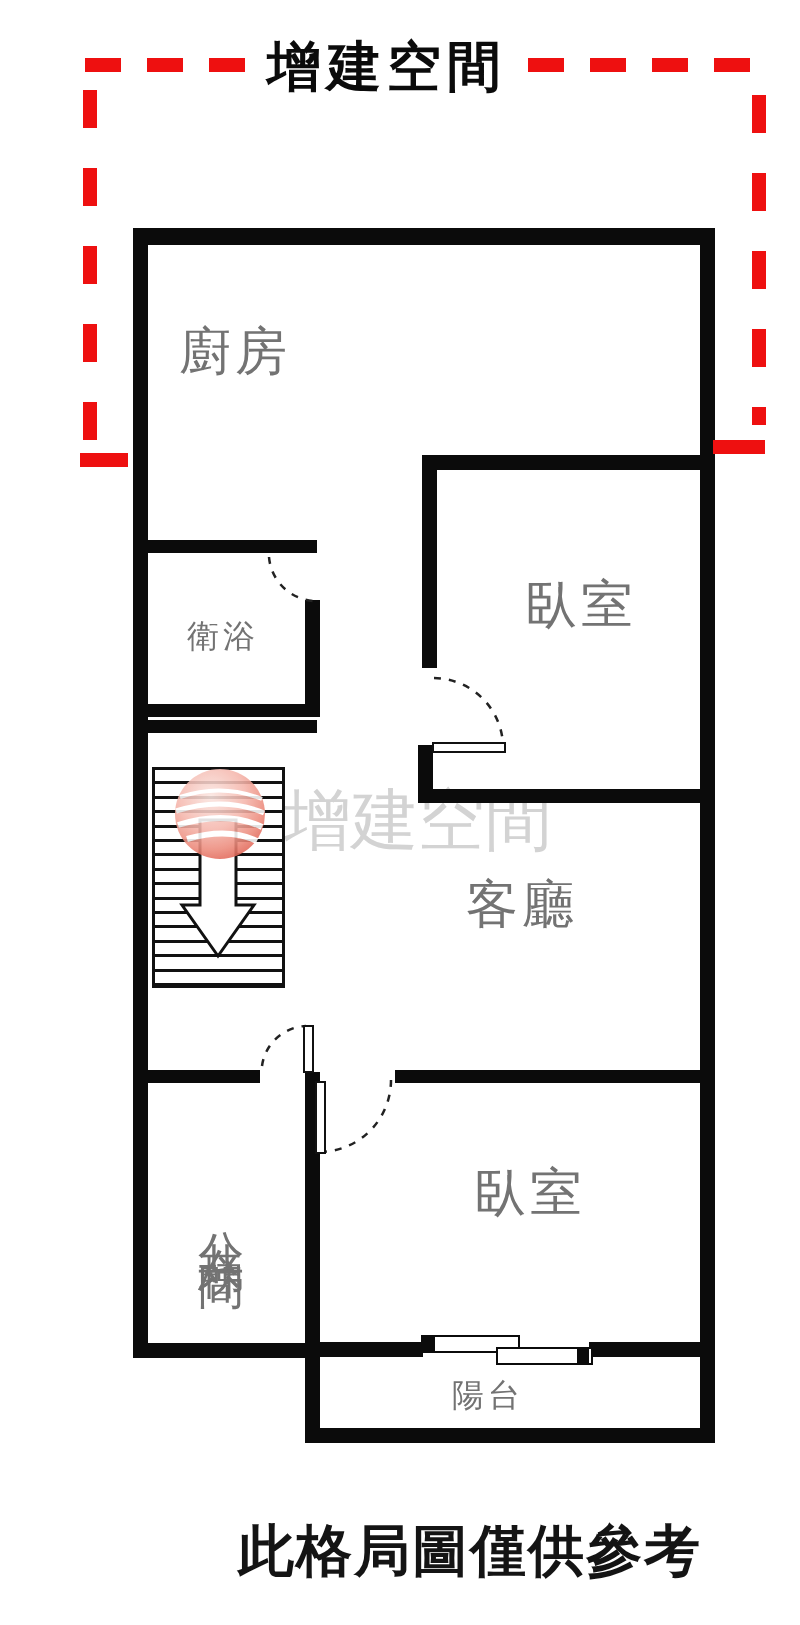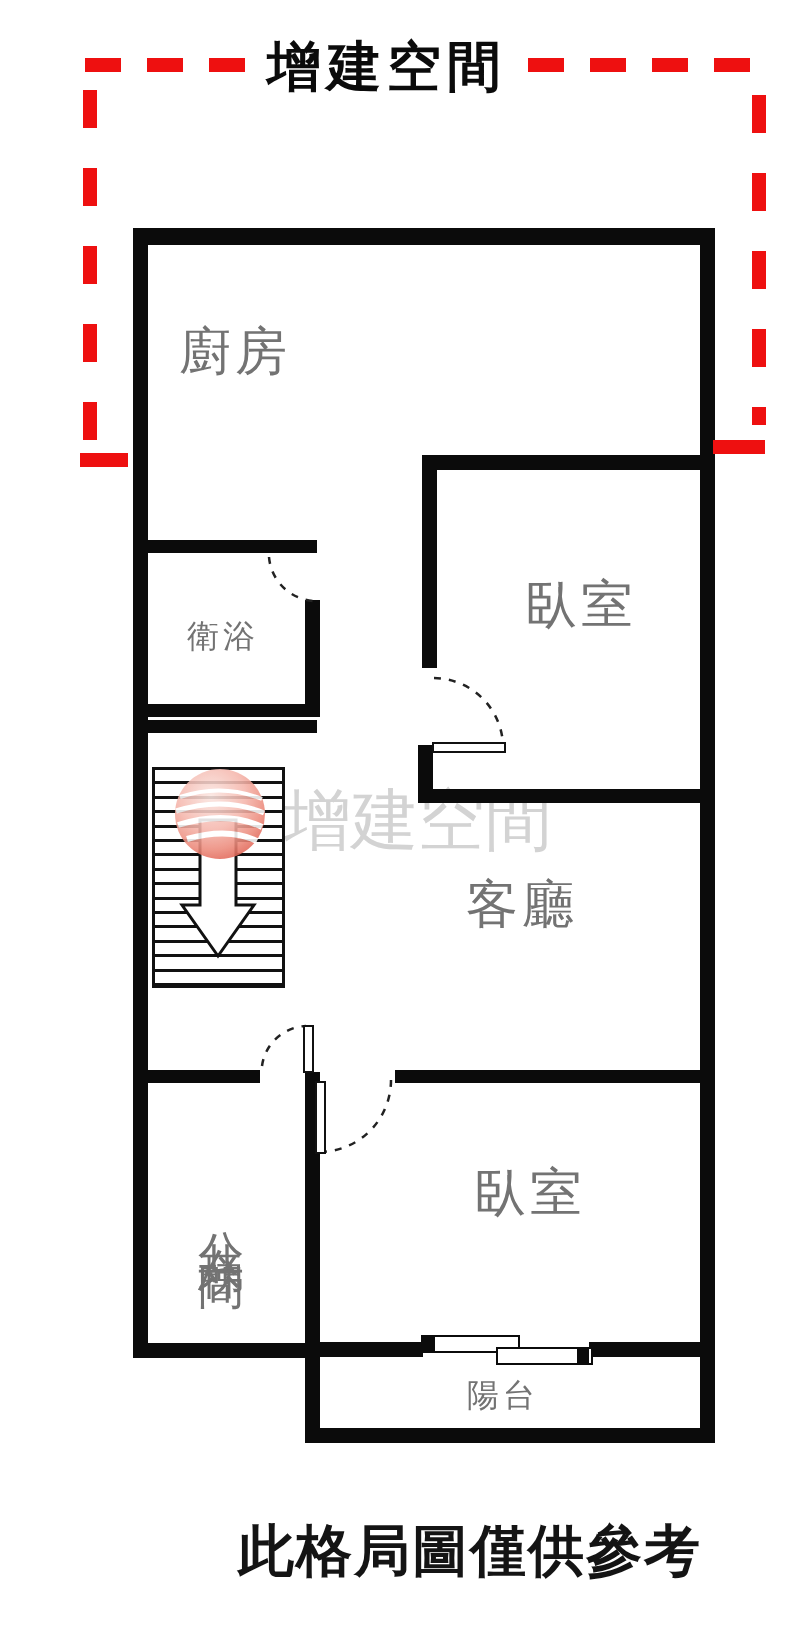--- a/index.html
+++ b/index.html
@@ -120,17 +120,17 @@
   <div class="red-dash solid" style="left:80px;top:453px;width:48px;height:14px;"></div>
   <div class="red-dash solid" style="left:713px;top:440px;width:52px;height:14px;"></div>
   <div id="annotation-title" style="left:387px;top:67px;">增建空間</div>
 
   <div class="label" style="left:235px;top:352px;">廚房</div>
   <div class="label small" style="left:223px;top:637px;">衛浴</div>
   <div class="label" style="left:581px;top:605px;">臥室</div>
   <div class="label" style="left:522px;top:905px;">客廳</div>
   <div class="label vertical" style="left:222px;top:1218px;">公共梯間</div>
   <div class="label" style="left:530px;top:1193px;">臥室</div>
-  <div class="label small" style="left:503px;top:1396px;">陽台</div>
+  <div class="label small" style="left:488px;top:1396px;">陽台</div>
 
   <div id="caption" style="left:470px;top:1552px;">此格局圖僅供參考</div>
 
 </div>
 
 </body></html>

